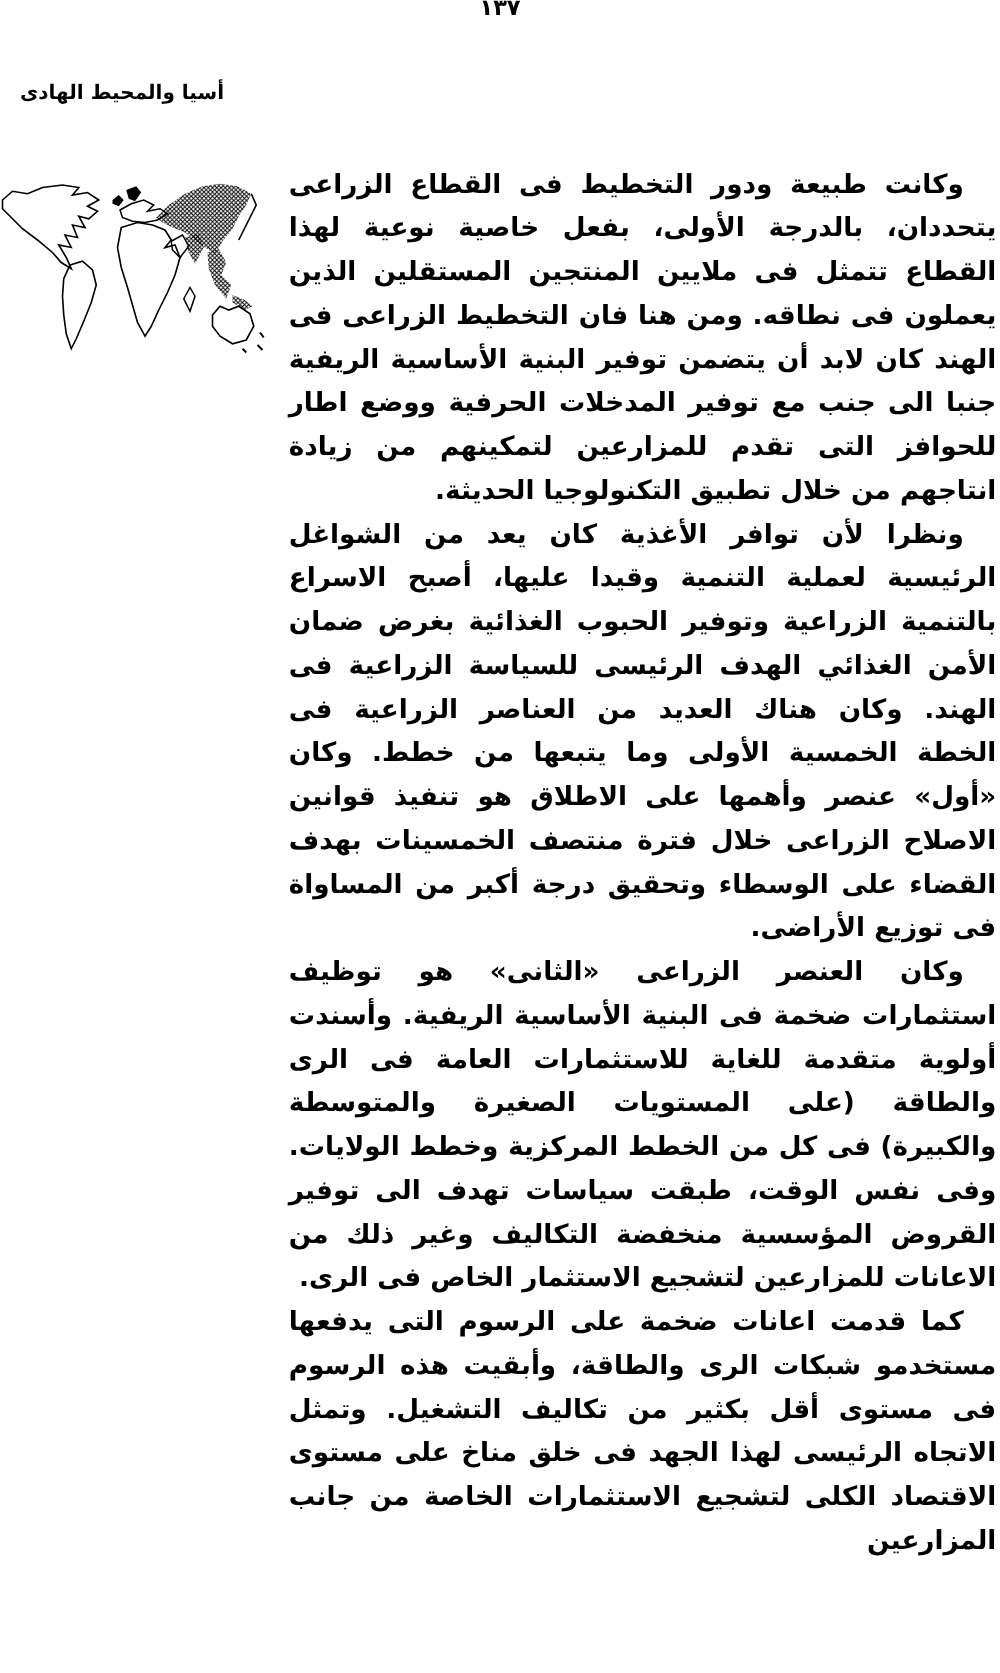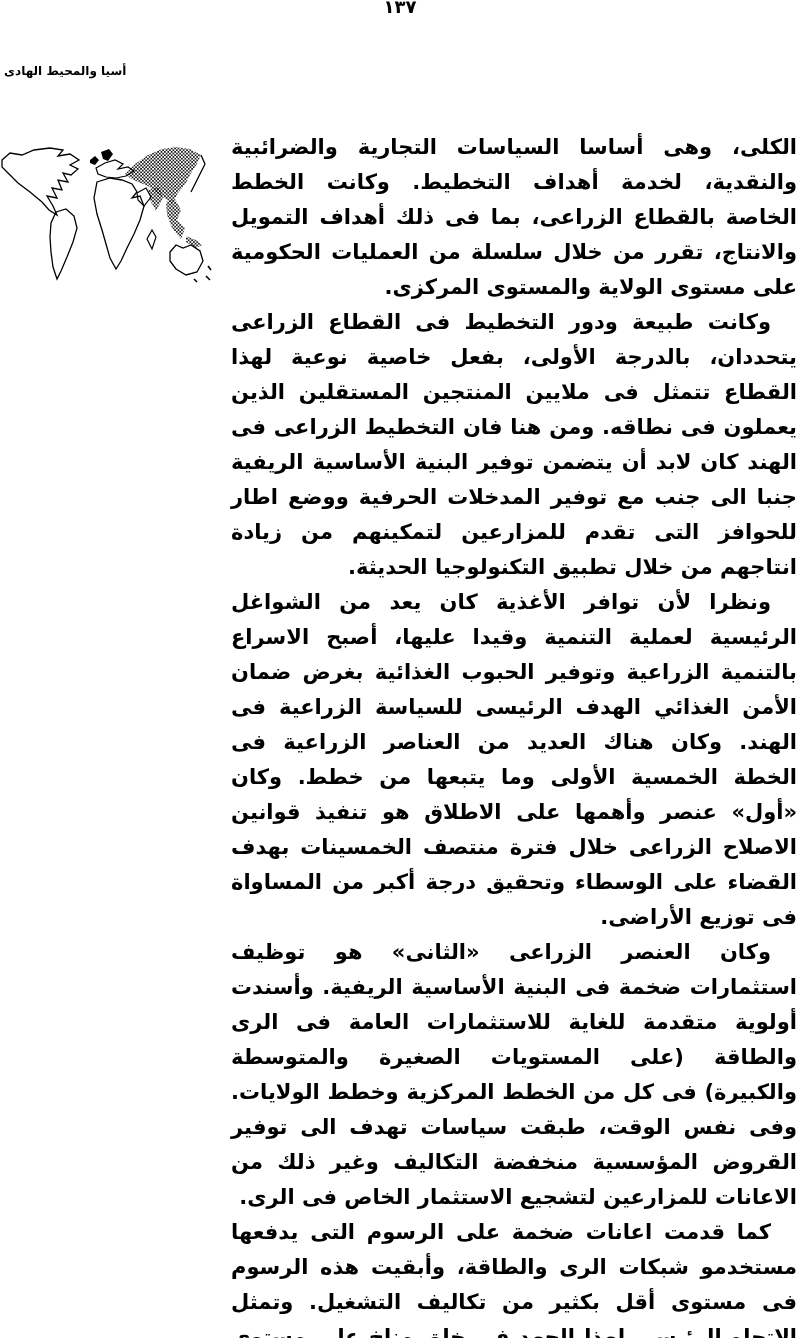--- a/index.html
+++ b/index.html
@@ -7,22 +7,22 @@
     width:800px;height:1338px;position:relative;
     background:#ffffff;color:#000;
     font-family:"DejaVu Sans",sans-serif;
     overflow:hidden;
   }
   .pageno{
     position:absolute;top:-4px;left:0;right:0;
     text-align:center;font-size:18px;font-weight:bold;
   }
   .running-header{
-    position:absolute;top:64px;left:4px;
-    font-size:12px;font-weight:bold;direction:rtl;
+    position:absolute;top:64px;left:16px;
+    font-size:16px;font-weight:bold;direction:rtl;
   }
   .map-wrap{
     position:absolute;top:140px;left:0;
     width:218px;height:148px;
   }
   .map-wrap svg{width:100%;height:100%;display:block;}
   .text-col{
     position:absolute;top:130px;right:3px;width:566px;
     direction:rtl;text-align:justify;text-justify:inter-word;
     font-size:21px;line-height:35px;font-weight:bold;
@@ -70,18 +70,17 @@
 
     <path d="M201,15 L205,24 L200,34 L195,44 L191,52" fill="none" stroke="#000" stroke-width="1.3"></path>
 
     <path d="M170,112 L176,105 L183,108 L191,105 L200,111 L203,121 L197,132 L186,135 L176,129 L170,121 Z" fill="none" stroke="#000" stroke-width="1.3"></path>
 
     <path d="M208,126 l3,4 M206,136 l4,4 M194,139 l3,3" fill="none" stroke="#000" stroke-width="1.6"></path>
   </svg>
 </div>
 
 <div class="text-col">
-  <p>الكلى، وهى أساسا السياسات التجارية والضرائبية والنقدية، لخدمة أهداف التخطيط. وكانت الخطط الخاصة بالقطاع الزراعى، بما فى ذلك أهداف التمويل والانتاج، تقرر من خلال سلسلة من العمليات الحكومية على مستوى الولاية والمستوى المركزى.</p>
   <p class="indent">وكانت طبيعة ودور التخطيط فى القطاع الزراعى يتحددان، بالدرجة الأولى، بفعل خاصية نوعية لهذا القطاع تتمثل فى ملايين المنتجين المستقلين الذين يعملون فى نطاقه. ومن هنا فان التخطيط الزراعى فى الهند كان لابد أن يتضمن توفير البنية الأساسية الريفية جنبا الى جنب مع توفير المدخلات الحرفية ووضع اطار للحوافز التى تقدم للمزارعين لتمكينهم من زيادة انتاجهم من خلال تطبيق التكنولوجيا الحديثة.</p>
   <p class="indent">ونظرا لأن توافر الأغذية كان يعد من الشواغل الرئيسية لعملية التنمية وقيدا عليها، أصبح الاسراع بالتنمية الزراعية وتوفير الحبوب الغذائية بغرض ضمان الأمن الغذائي الهدف الرئيسى للسياسة الزراعية فى الهند. وكان هناك العديد من العناصر الزراعية فى الخطة الخمسية الأولى وما يتبعها من خطط. وكان «أول» عنصر وأهمها على الاطلاق هو تنفيذ قوانين الاصلاح الزراعى خلال فترة منتصف الخمسينات بهدف القضاء على الوسطاء وتحقيق درجة أكبر من المساواة فى توزيع الأراضى.</p>
   <p class="indent">وكان العنصر الزراعى «الثانى» هو توظيف استثمارات ضخمة فى البنية الأساسية الريفية. وأسندت أولوية متقدمة للغاية للاستثمارات العامة فى الرى والطاقة (على المستويات الصغيرة والمتوسطة والكبيرة) فى كل من الخطط المركزية وخطط الولايات. وفى نفس الوقت، طبقت سياسات تهدف الى توفير القروض المؤسسية منخفضة التكاليف وغير ذلك من الاعانات للمزارعين لتشجيع الاستثمار الخاص فى الرى.</p>
   <p class="indent">كما قدمت اعانات ضخمة على الرسوم التى يدفعها مستخدمو شبكات الرى والطاقة، وأبقيت هذه الرسوم فى مستوى أقل بكثير من تكاليف التشغيل. وتمثل الاتجاه الرئيسى لهذا الجهد فى خلق مناخ على مستوى الاقتصاد الكلى لتشجيع الاستثمارات الخاصة من جانب المزارعين</p>
 </div>
 
 </body></html>

